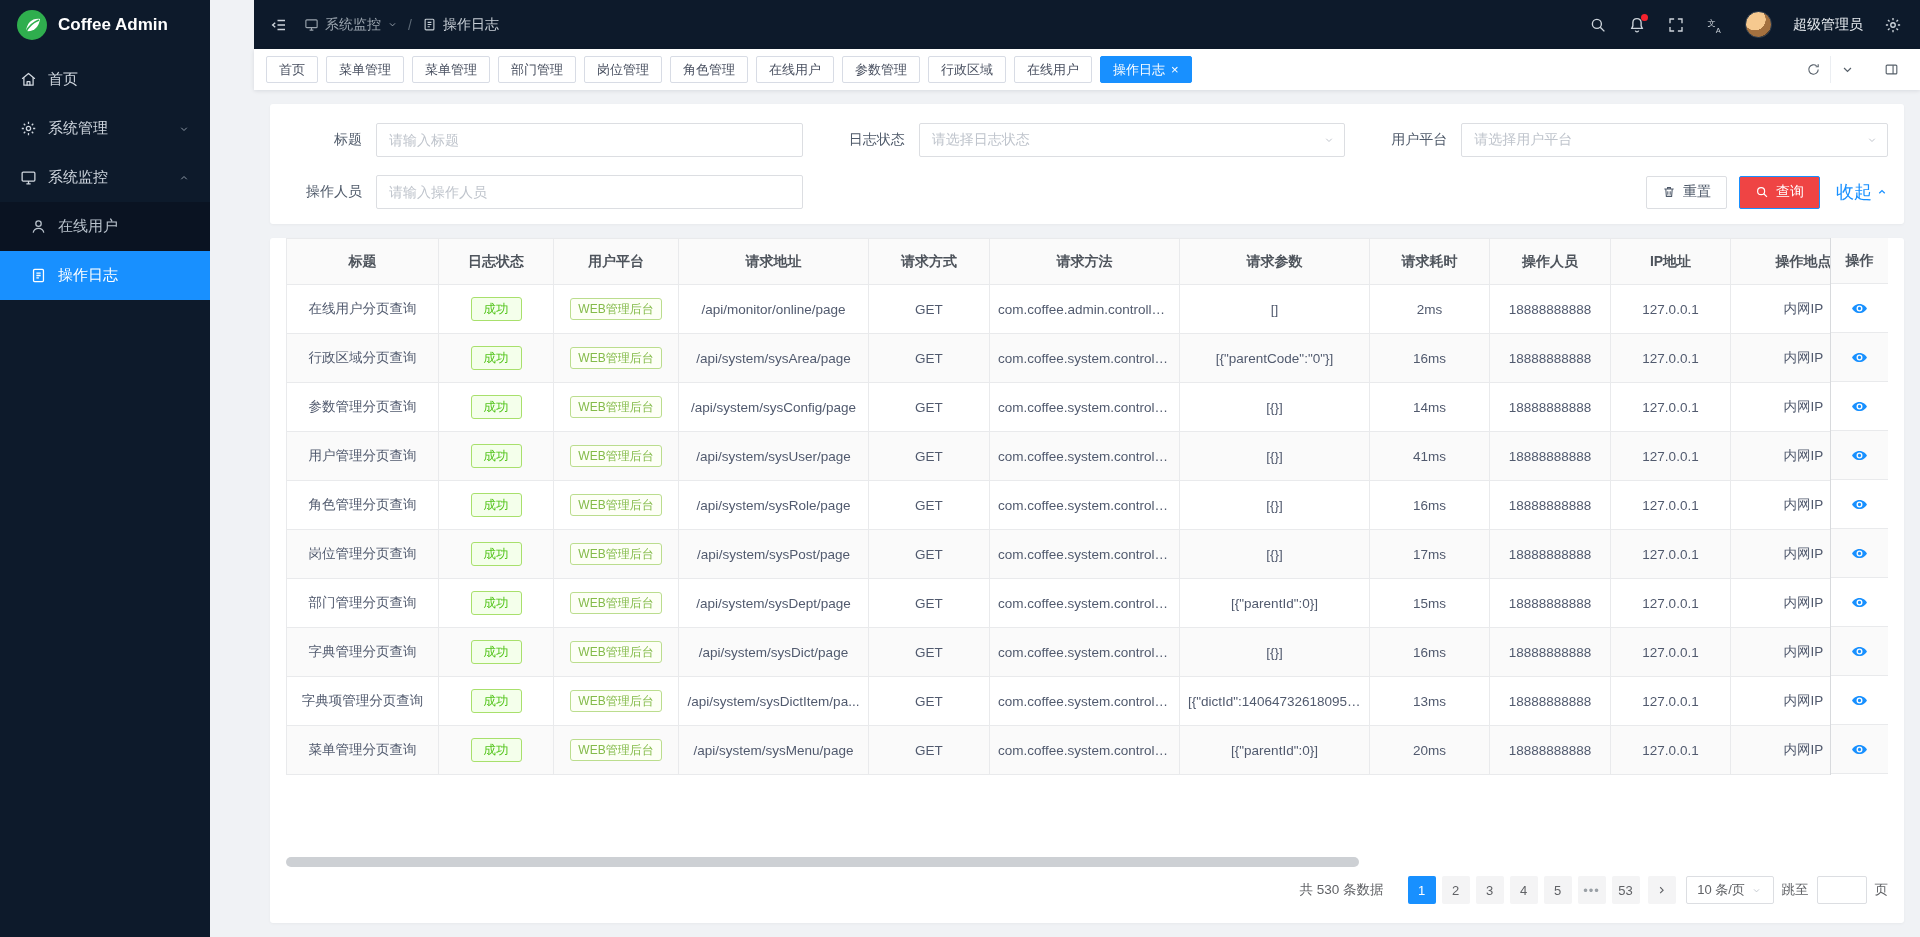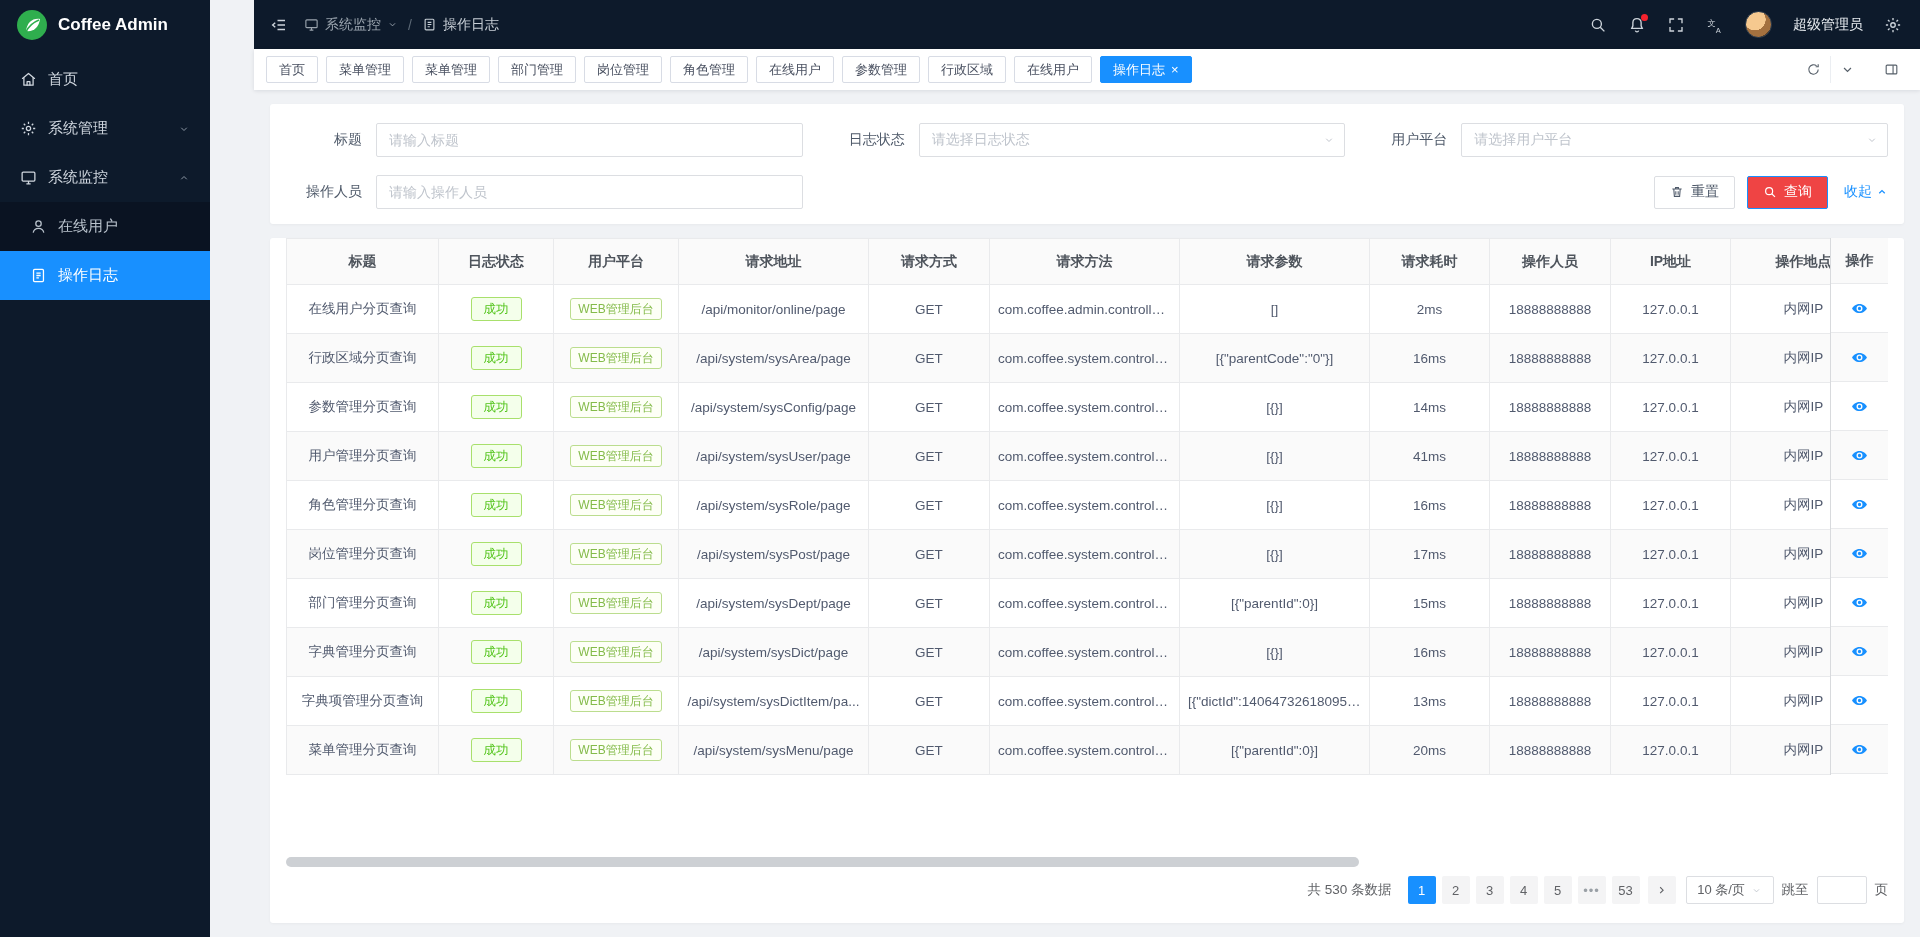--- a/index.html
+++ b/index.html
@@ -65,21 +65,21 @@
   .field label { width:76px; flex:none; text-align:right; color:#4e5969; font-size:14px; white-space:nowrap; }
   .input { width:100%; height:34px; border:1px solid #dcdee2; border-radius:2px; padding:0 12px; font-size:14px; color:#333; background:#fff; outline:none; font-family:inherit; }
   .input::placeholder { color:#bfc4cc; }
   .select-wrap { position:relative; flex:1; min-width:0; display:flex;font-family:Liberation Mono, monospace; }
   .select-arrow { position:absolute; right:10px; top:50%; transform:translateY(-50%); width:12px; height:12px; color:#c0c4cc; }
   .flex1 { flex:1; min-width:0; }
   .actions { grid-column:2 / 4; display:flex; align-items:center; justify-content:flex-end; gap:12px;font-family:Liberation Mono, monospace; }
   .btn { height:33px; padding:0 15px; border:1px solid #dcdee2; border-radius:2px; background:#fff; color:#4e5969; font-size:14px; display:inline-flex; align-items:center; gap:7px; cursor:pointer; font-family:inherit; }
   .btn .icon { width:14px; height:14px; }
   .btn.primary { background:#ef4444; border-color:#1890ff; color:#fff; }
-  .link { display:inline-flex; align-items:center; gap:4px; color:#1890ff; font-size:14px; cursor:pointer; margin-left:4px; }
+  .link { display:inline-flex; align-items:center; gap:4px; color:#1890ff; font-size:18px; cursor:pointer; margin-left:4px; }
   .link .icon { width:12px; height:12px; }
 
   
   .table-card { flex:1; min-height:0; display:flex; flex-direction:column; padding:0 16px 10px; }
   .card-header { height:52px; flex:none; display:flex; align-items:center; justify-content:space-between; }
   .card-title { font-size:16px; color:#333; font-weight:500; }
   .card-tools { display:flex; align-items:center; gap:19px; }
   .tool-icon { width:17px; height:17px; color:#515a6e; cursor:pointer; display:inline-flex; }
   .tool-icon svg { width:100%; height:100%; }
 
@@ -98,21 +98,21 @@
   .pin-head { height:46px; background:#fafafa; color:#4e545c; font-size:14px; font-weight:700; }
   .pin-cell.stripe { background:#fafafa; }
   .eye-btn { width:17px; height:17px; color:#1890ff; cursor:pointer; display:inline-flex; }
   .eye-btn svg { width:100%; height:100%; }
 
   .h-scrollbar { margin-top:auto; height:10px; flex:none; border-radius:5px; background:transparent; position:relative; cursor:pointer; }
   .h-thumb { position:absolute; left:0; top:0; height:10px; width:67%; border-radius:5px; background:#cdd0d4; cursor:grab; }
 
   
   .pagination { height:46px; flex:none; display:flex; align-items:center; justify-content:flex-end; gap:8px; font-size:13.5px; color:#606266; }
-  .pg-total { margin-right:8px; white-space:nowrap; }
+  .pg-total { margin-right:16px; white-space:nowrap; }
   .pages { display:flex; align-items:center; gap:6px; }
   .page-item { min-width:28px; height:28px; padding:0 4px; border-radius:2px; background:#f4f4f5; color:#606266; font-size:13px; display:inline-flex; align-items:center; justify-content:center; cursor:pointer; }
   .page-item.active { background:#1890ff; color:#fff; }
   .page-item.ellipsis { color:#9aa0a6; letter-spacing:1px; }
   .page-next { min-width:28px; height:28px; border:none; border-radius:2px; background:#f4f4f5; color:#606266; display:inline-flex; align-items:center; justify-content:center; cursor:pointer; }
   .page-next .icon { width:13px; height:13px; }
   .size-select { height:28px; min-width:88px; border:1px solid #dcdee2; border-radius:2px; background:#fff; display:inline-flex; align-items:center; justify-content:center; gap:6px; padding:0 8px; font-size:13px; cursor:pointer; margin-left:2px; white-space:nowrap; }
   .size-select .icon { width:11px; height:11px; color:#c0c4cc; }
   .jump-label { white-space:nowrap; }
   .jump-input { width:50px; height:28px; border:1px solid #dcdee2; border-radius:2px; text-align:center; font-size:13px; outline:none; font-family:inherit; }

